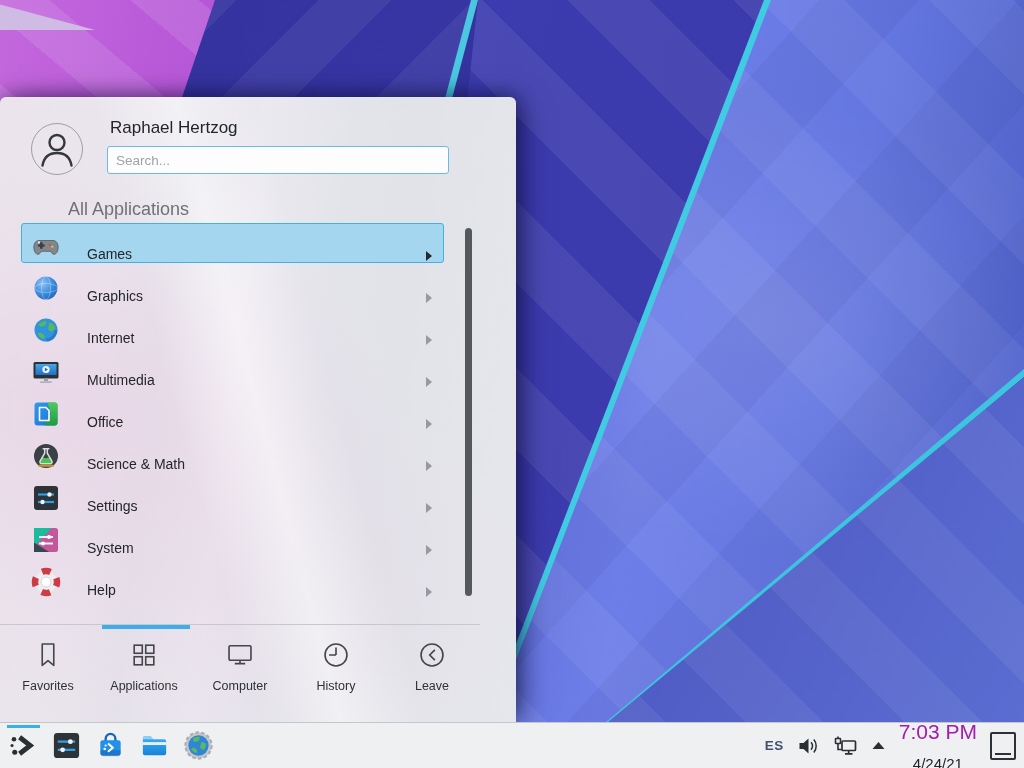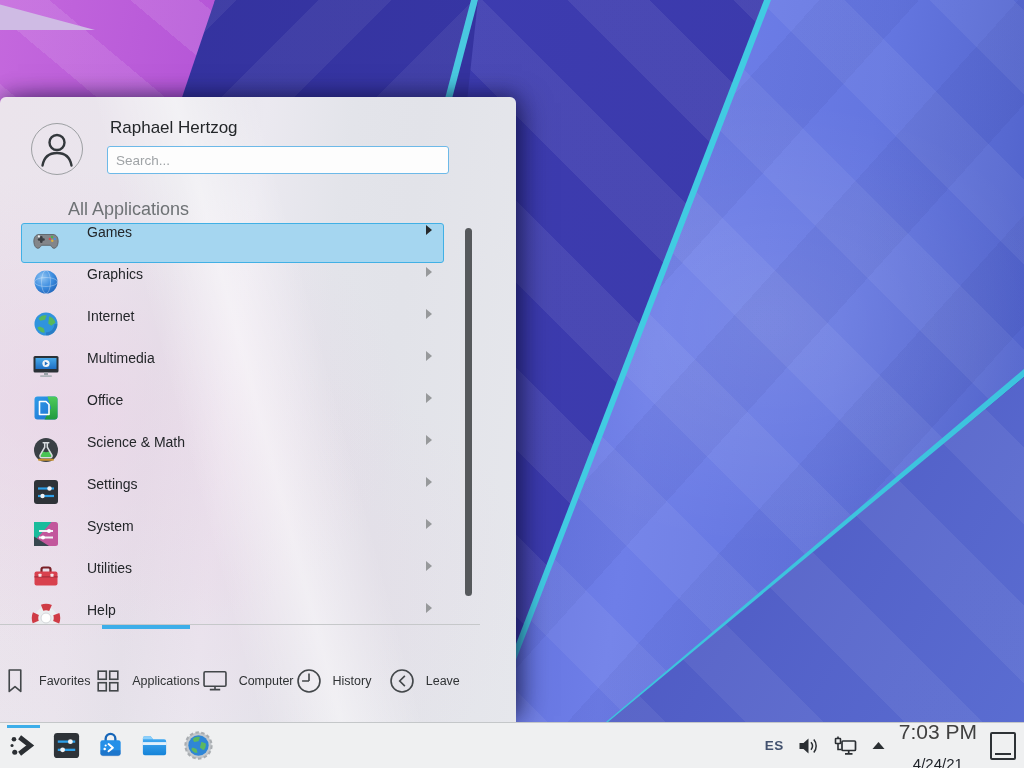--- a/index.html
+++ b/index.html
@@ -85,57 +85,57 @@
     border:1px solid #6db9e8;border-radius:3px;background:#fdfdfd;
     padding:0 8px;font-size:13.5px;color:#232629;outline:none;
     font-family:Liberation Sans, sans-serif;
   }
   .search-input::placeholder{color:#9fa3a6;}
   .section-label{position:absolute;left:20px;top:102px;font-size:18px;color:#6e7275;margin-left:48px;}
 
   .cat-list{position:absolute;left:0;top:126px;width:480px;height:401px;overflow:hidden;}
   .cat-row{
     margin:0 0 2px 21px;width:423px;height:40px;box-sizing:border-box;
-    display:flex;align-items:flex-start;border:1px solid transparent;border-radius:3px;
+    display:flex;align-items:flex-end;border:1px solid transparent;border-radius:3px;
   }
   .cat-row.selected{background:#a5d6f0;border-color:#41b0e5;}
   .cat-icon{width:32px;height:32px;margin-left:8px;flex:0 0 32px;}
   .cat-icon svg{display:block;width:32px;height:32px;}
   .cat-label{margin-left:25px;font-size:14px;color:#232629;}
   .cat-arrow{margin-left:auto;margin-right:10px;color:#97999b;display:flex;}
   .cat-row.selected .cat-arrow{color:#26292b;}
 
   .scroll-thumb{
     position:absolute;left:465px;top:131px;width:7px;height:368px;
     background:#56595c;border-radius:3.5px;z-index:3;
   }
 
   .tabbar{
     position:absolute;left:0;top:527px;width:480px;height:98px;
     border-top:1px solid #c6c8ca;box-sizing:border-box;display:flex;
   }
   .tab-indicator{position:absolute;left:102px;top:0;width:88px;height:4px;background:#3daee9;}
-  .tab{flex:1;display:flex;flex-direction:row;align-items:center;padding-top:15px;gap:9px;}
+  .tab{flex:1;display:flex;flex-direction:column;align-items:center;padding-top:15px;gap:9px;}
   .tab-icon svg{display:block;width:30px;height:30px;stroke:#43474a;fill:none;stroke-width:1.4;}
   .tab-label{font-size:12.5px;color:#2f3234;}
 
   
   .taskbar{
     position:absolute;left:0;bottom:0;width:1024px;height:46px;
     background:#eff0f1;border-top:1px solid #c4c7c9;box-sizing:border-box;z-index:20;
   }
   .launcher-indicator{position:absolute;left:7px;top:2px;width:33px;height:3px;background:#3daee9;}
   .task-left{position:absolute;left:7px;top:0;height:100%;display:flex;align-items:center;gap:13px;}
   .task-app{width:31px;height:31px;display:flex;align-items:center;justify-content:center;}
   .task-app svg{display:block;width:31px;height:31px;}
   .task-right{position:absolute;right:8px;top:0;height:100%;display:flex;align-items:center;gap:13px;text-align:center;}
   .kb-layout{font-size:13.5px;font-weight:bold;color:#42516e;letter-spacing:0.5px;}
   .tray-icon{display:flex;align-items:center;}
   .clock{display:flex;flex-direction:column;align-items:center;line-height:1;}
-  .clock-time{font-size:21px;color:#404040;}
+  .clock-time{font-size:21px;color:#a21caf;}
   .clock-date{font-size:15px;color:#20242a;margin-top:14px;}
   .show-desktop{
     width:22px;height:24px;border:2px solid #2e3236;border-radius:2px;position:relative;
     background:transparent;box-sizing:content-box;
   }
   .show-desktop::after{
     content:"";position:absolute;left:3px;right:3px;bottom:3px;height:2px;background:#2e3236;
   }
 </style>
 </head>
@@ -332,37 +332,20 @@
           </svg>
         </span>
         <span class="cat-label">System</span>
         <span class="cat-arrow">
           <svg width="8" height="12" viewBox="0 0 8 12">
               <path d="M1 1l6 5-6 5z" fill="currentColor"></path>
             </svg>
         </span>
       </div>
 
-      <div class="cat-row">
-        <span class="cat-icon">
-          <svg viewBox="0 0 32 32">
-            <path d="M11.5 12V9.5a2 2 0 0 1 2-2h5a2 2 0 0 1 2 2V12" fill="none" stroke="#7a1f26" stroke-width="2.2"></path>
-            <rect x="4.5" y="11.5" width="23" height="14" rx="2" fill="#d8414e"></rect>
-            <rect x="4.5" y="16" width="23" height="1.6" fill="#b23340"></rect>
-            <rect x="8.5" y="13.8" width="3" height="3" rx="0.5" fill="#f5e9ea"></rect>
-            <rect x="20.5" y="13.8" width="3" height="3" rx="0.5" fill="#f5e9ea"></rect>
-          </svg>
-        </span>
-        <span class="cat-label">Utilities</span>
-        <span class="cat-arrow">
-          <svg width="8" height="12" viewBox="0 0 8 12">
-              <path d="M1 1l6 5-6 5z" fill="currentColor"></path>
-            </svg>
-        </span>
-      </div>
 
       <div class="cat-row">
         <span class="cat-icon">
           <svg viewBox="0 0 32 32">
             <circle cx="16" cy="16" r="11" fill="#eceef0"></circle>
             <circle cx="16" cy="16" r="11" fill="none" stroke="#cf3b45" stroke-width="6.5" stroke-dasharray="8.64 8.64" stroke-dashoffset="4.32"></circle>
             <circle cx="16" cy="16" r="5" fill="#ffffff" stroke="#d4d7da" stroke-width="1"></circle>
           </svg>
         </span>
         <span class="cat-label">Help</span>

